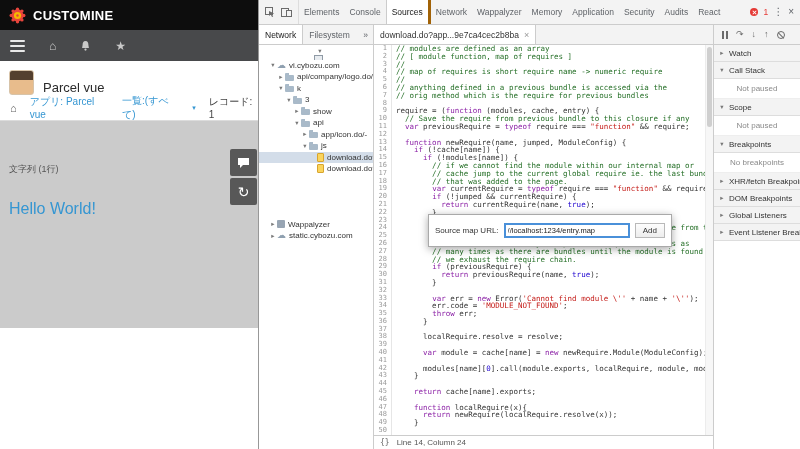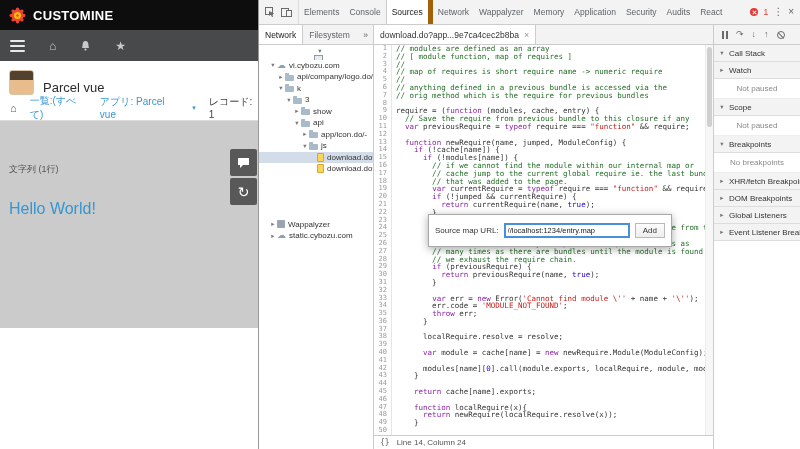--- a/index.html
+++ b/index.html
@@ -27,21 +27,21 @@
 .field-value{font-size:16px;color:#3596d2;margin-top:24px}
 .float-btns{position:absolute;right:1px;top:149px;width:27px;display:flex;flex-direction:column;gap:2px}
 .float-btn{height:27px;background:#585858;display:flex;align-items:center;justify-content:center;color:#fff;font-size:14px;border-radius:2px}
 
 
 .devtools{position:absolute;left:258px;top:0;width:542px;height:449px;background:#fff;border-left:1px solid #989898;color:#333}
 .dt-tabbar{position:absolute;left:0;right:0;top:0;height:25px;background:#f3f3f3;border-bottom:1px solid #ccc;display:flex;align-items:stretch}
 .dt-icons{display:flex;align-items:center;gap:6px;padding:0 6px;border-right:1px solid #ddd}
 .dt-tabs{display:flex;align-items:stretch}
 .dt-tab{display:flex;align-items:center;padding:0 5px;font-size:8.5px;color:#5f6368}
-.dt-tab.active{background:#fff;color:#1a1a1a;border-left:1px solid #ccc;border-right:5px solid #a16207}
+.dt-tab.active{background:#fff;color:#1a1a1a;border-left:1px solid #ccc;border-right:3px solid #a16207}
 .dt-right{margin-left:auto;display:flex;align-items:center;gap:5px;padding-right:6px}
 .err-dot{width:8px;height:8px;border-radius:50%;background:#e53935;position:relative}
 .err-dot::before,.err-dot::after{content:"";position:absolute;left:1.5px;top:3.5px;width:5px;height:1px;background:#fff}
 .err-dot::before{transform:rotate(45deg)}.err-dot::after{transform:rotate(-45deg)}
 .err-count{color:#e53935;font-size:8.5px}
 .dt-menu,.dt-close{color:#5f6368;font-size:10px;line-height:1}
 
 
 .tree-panel{position:absolute;left:0;top:25px;width:115px;bottom:0;border-right:1px solid #ccc;overflow:hidden;background:#fff}
 .tree-tabs{height:20px;background:#f3f3f3;border-bottom:1px solid #ccc;display:flex;align-items:center;font-size:8.5px;color:#5f6368}
@@ -133,22 +133,22 @@
       <span class="tb-icon">★</span>
     </div>
 
     <div class="title-row">
       <span class="avatar"></span>
       <span class="app-title">Parcel vue</span>
     </div>
 
     <div class="crumb-row">
       <span class="crumb-home">⌂</span>
+      <span class="crumb-link">アプリ: Parcel vue</span>
       <span class="crumb-link">一覧:(すべて)</span>
-      <span class="crumb-link">アプリ: Parcel vue</span>
       <span class="crumb-caret">▾</span>
       <span class="crumb-text">レコード: 1</span>
     </div>
 
     <div class="content-area">
       <div class="field-label">文字列 (1行)</div>
       <div class="field-value">Hello World!</div>
     </div>
 
     <div class="float-btns">
@@ -302,26 +302,26 @@
     <div class="rsb">
       <div class="rsb-toolbar">
         <span class="dbg-pause"></span>
         <span class="dbg-glyph">↷</span>
         <span class="dbg-glyph">↓</span>
         <span class="dbg-glyph">↑</span>
         <span class="dbg-deact"></span>
       </div>
       <div>
           <div class="sec-h">
+            <span class="tw">▸</span>
+            <span>Watch</span>
+          </div>
+          <div class="sec-h">
             <span class="tw">▾</span>
             <span>Call Stack</span>
-          </div>
-          <div class="sec-h">
-            <span class="tw">▸</span>
-            <span>Watch</span>
           </div>
           <div class="sec-b">Not paused</div>
           <div class="sec-h">
             <span class="tw">▾</span>
             <span>Scope</span>
           </div>
           <div class="sec-b">Not paused</div>
           <div class="sec-h">
             <span class="tw">▾</span>
             <span>Breakpoints</span>

